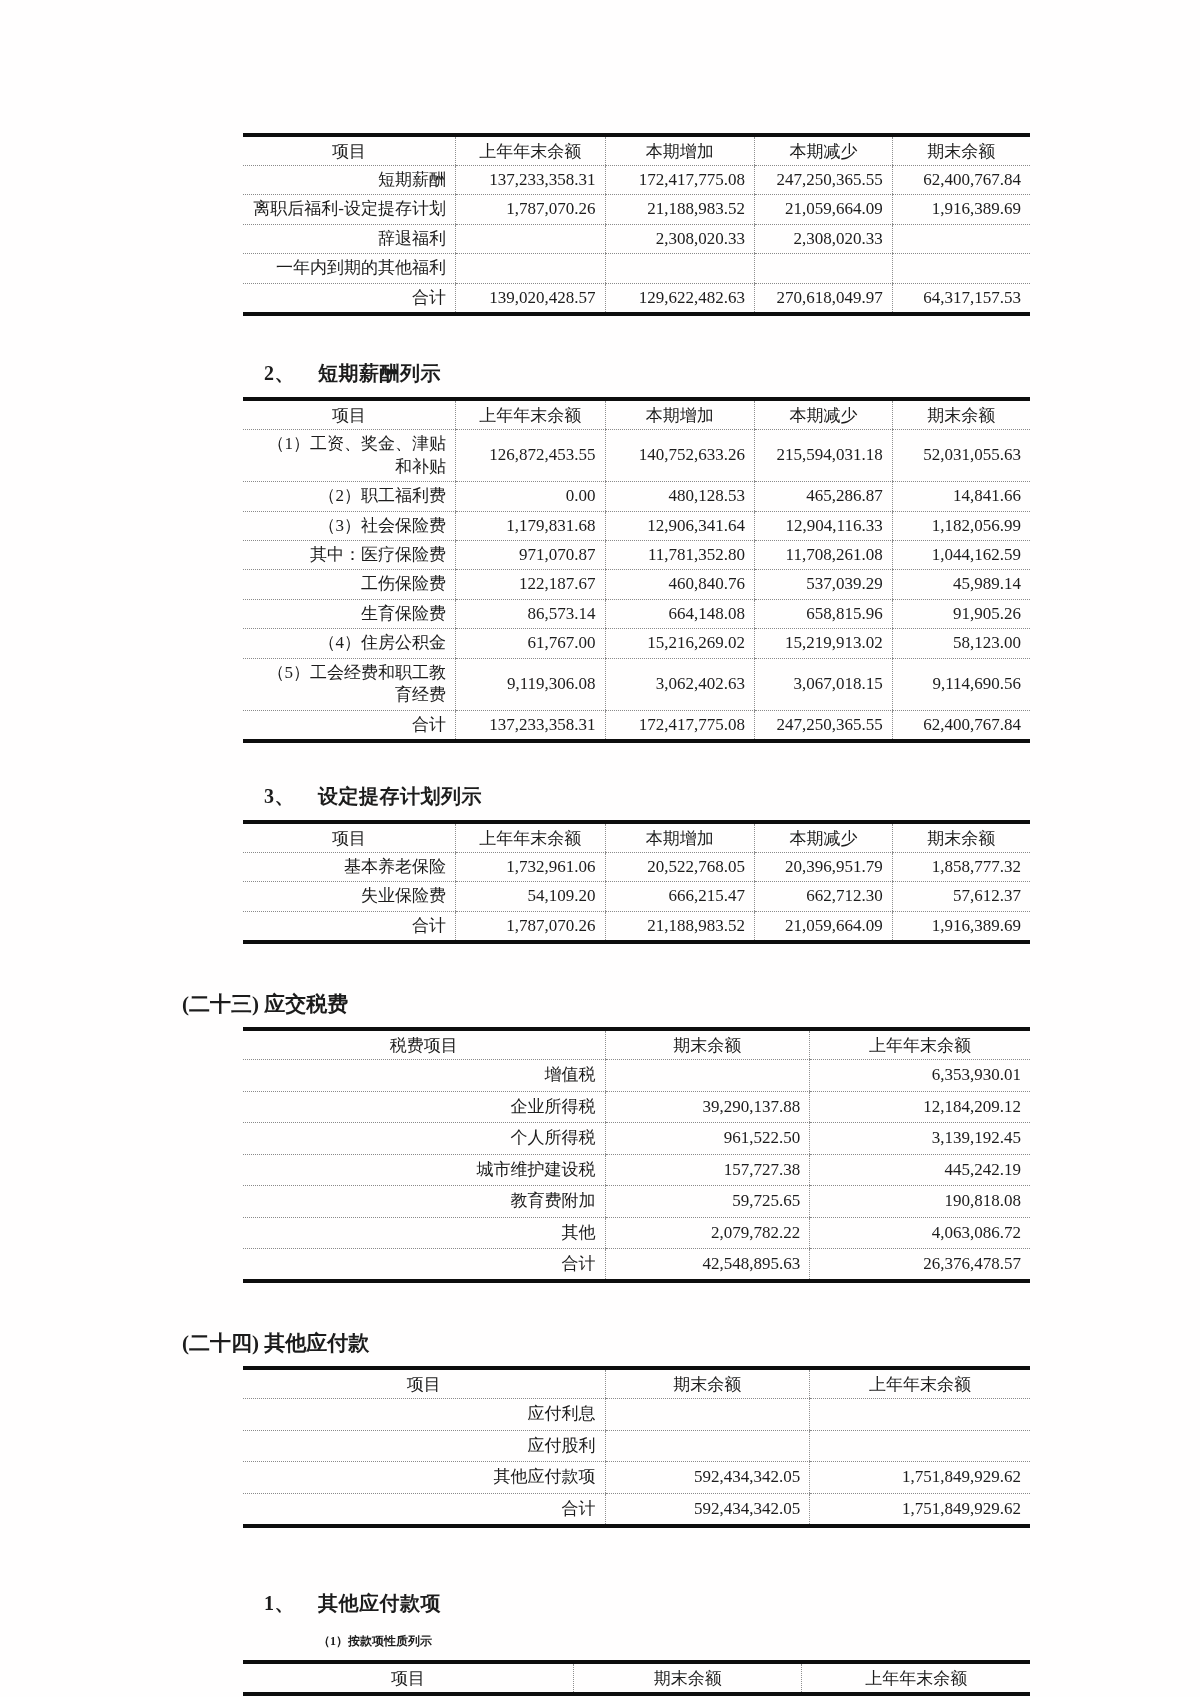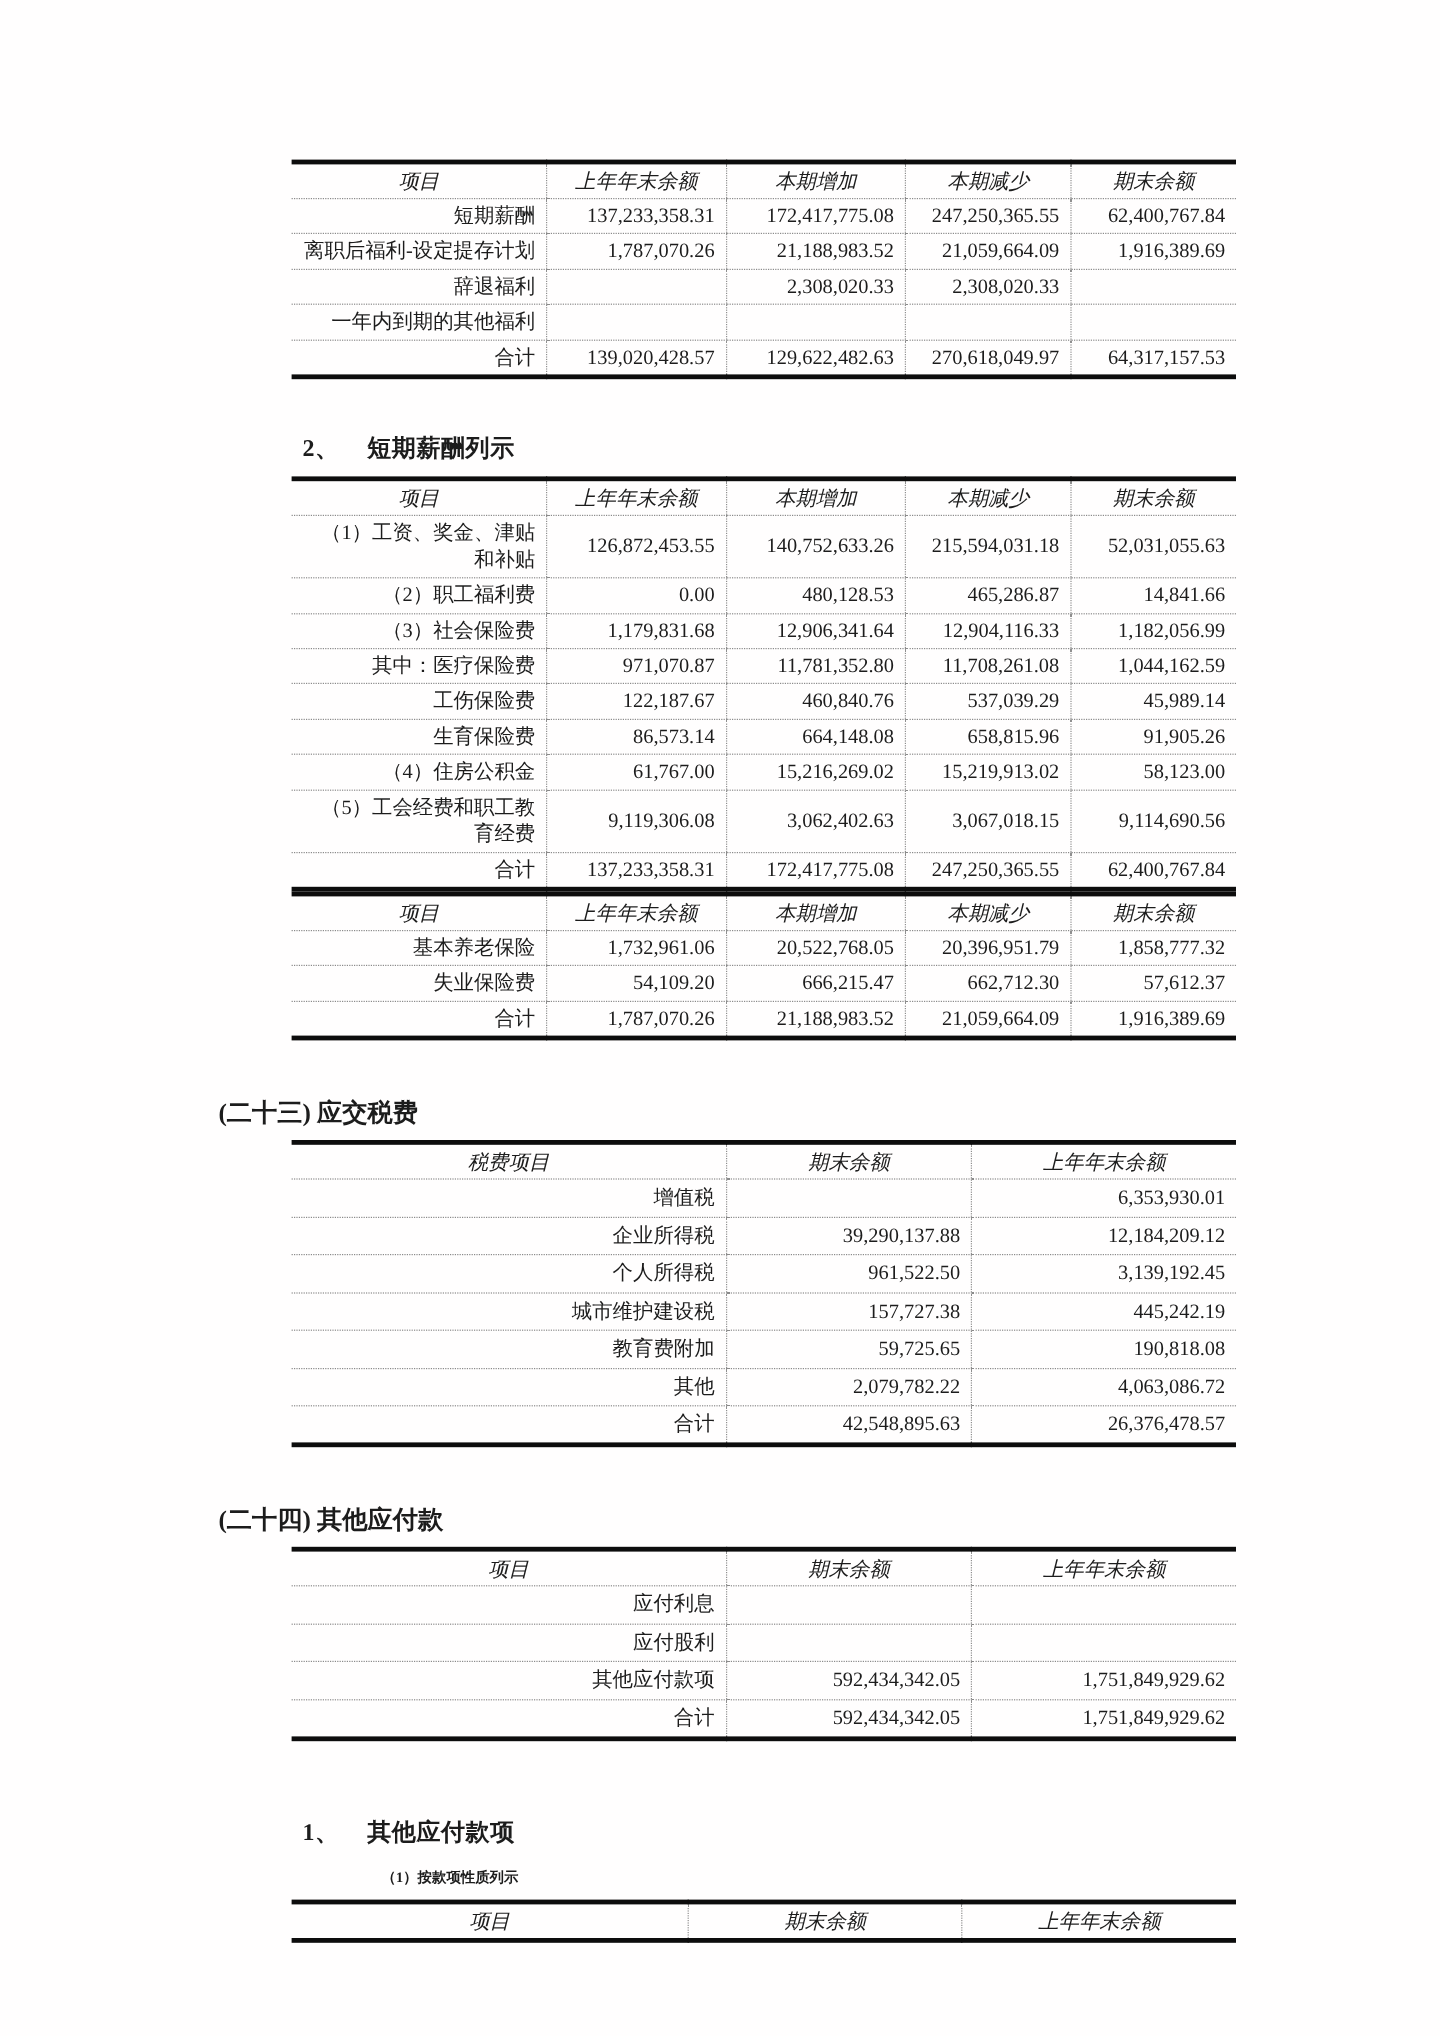--- a/index.html
+++ b/index.html
@@ -26,42 +26,41 @@
     border-bottom:4px solid #0d0d0d;
     font-size:17px;
   }
   table.tbl th {
     font-weight:normal;
     text-align:center;
     padding:3px 8px 2px 8px;
     border-bottom:1px dotted #8a8a8a;
     white-space:nowrap;
     overflow:hidden;
-    font-style:italic;
   }
   table.tbl td {
     padding:3px 9px;
     border-bottom:1px dotted #8a8a8a;
     vertical-align:middle;
     line-height:1.32;
   }
   table.tbl tr:last-child td { border-bottom:none; }
   table.tbl th + th, table.tbl td + td { border-left:1px dotted #8f8f8f; }
   td.lbl { text-align:right; }
   td.num { text-align:right; white-space:nowrap; }
   tr.total td.lbl { text-align:right; }
   
   table.tbl.wide td { padding-top:4px; padding-bottom:4px; }
   
   .c5-label{width:27%;} .c5-a{width:19%;} .c5-b{width:19%;} .c5-c{width:17.5%;} .c5-d{width:17.5%;}
   .c3-label{width:46%;} .c3-a{width:26%;} .c3-b{width:28%;}
   .f3-label{width:42%;} .f3-a{width:29%;} .f3-b{width:29%;}
   
   .t-num {
-    margin:44px 0 10px 9px;
+    margin:44px 0 10px 21px;
     font-size:20px; font-weight:bold;
     letter-spacing:0.5px;
   }
   .t-num .no { display:inline-block; width:54px; }
   .t-paren {
     margin:46px 0 9px -61px;
     font-size:21px; font-weight:bold;
   }
   .subtitle {
     margin:16px 0 10px 75px;
@@ -211,20 +210,23 @@
           <tr class="total">
             <td class="lbl">合计</td>
             <td class="num">137,233,358.31</td>
             <td class="num">172,417,775.08</td>
             <td class="num">247,250,365.55</td>
             <td class="num">62,400,767.84</td>
           </tr>
         </tbody>
     </table>
 
+    <div class="t-num gap-sm">
+      <span class="no">3、</span><span>设定提存计划列示</span>
+    </div>
     <table class="tbl">
       <colgroup>
         <col class="c5-label">
           <col class="c5-a">
           <col class="c5-b">
           <col class="c5-c">
           <col class="c5-d">
       </colgroup>
       <thead>
         <tr>

